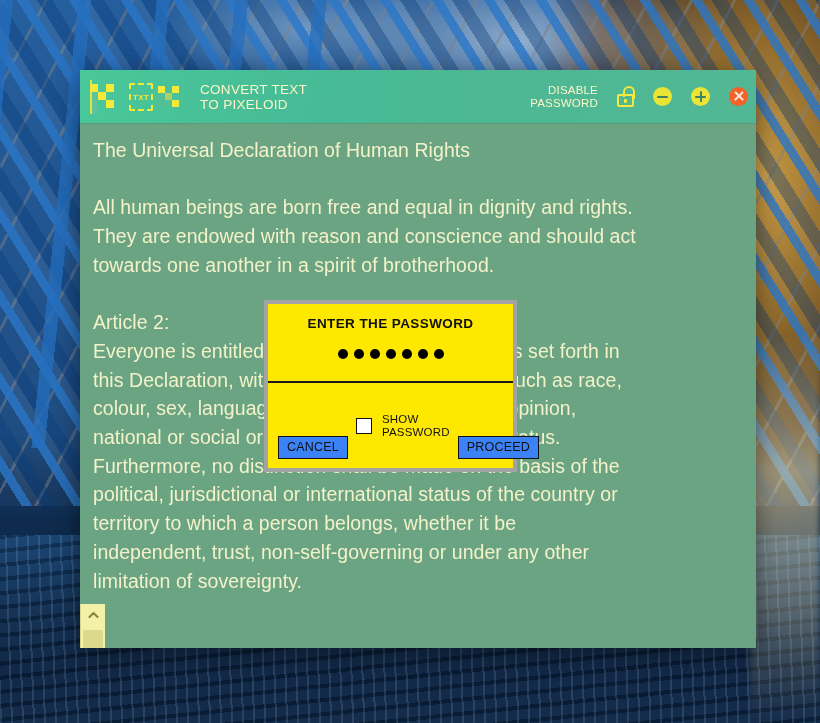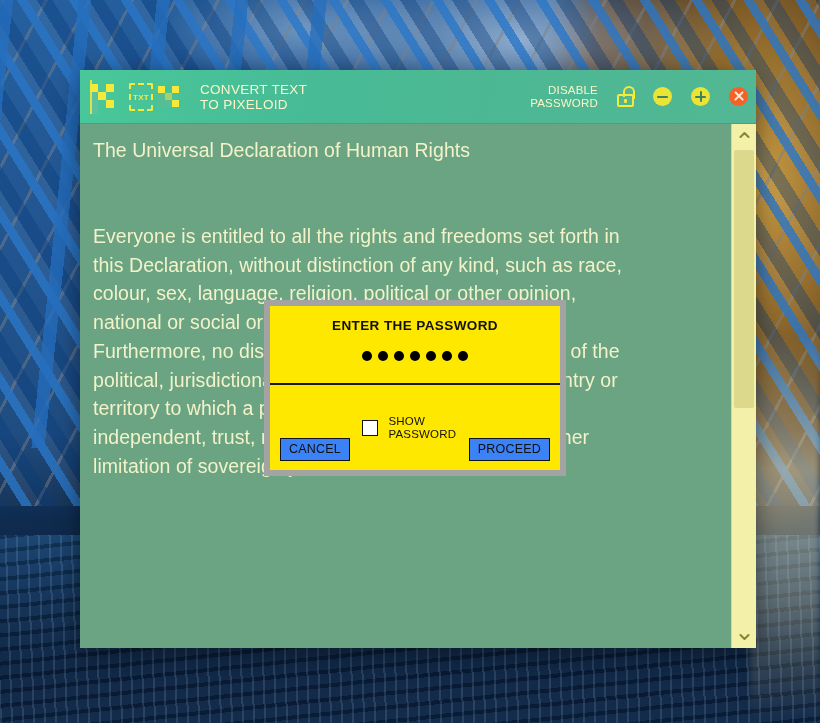--- a/index.html
+++ b/index.html
@@ -258,20 +258,21 @@
   .win-btn .x2 { transform: rotate(-45deg); }
 
   
   #doc-area {
     position: relative;
     height: 525px;
     background: #6ba483;
     display: flex;
     border-top: 1px solid #5c9a77;
     box-sizing: border-box;
+    flex-direction: column;
   }
 
   #doc-text {
     flex: 1;
     padding: 12px 14px 10px 13px;
     overflow: hidden;
     box-sizing: border-box;
   }
 
   #doc-text p {
@@ -319,23 +320,23 @@
     background: #dcd98c;
     border-radius: 2px;
     cursor: pointer;
   }
 
   
   #password-dialog {
     position: absolute;
     left: 264px;
     top: 300px;
-    width: 302px;
+    width: 253px;
     background: #ffe800;
-    border: 6px solid #a3a3a3;
+    border: 4px solid #a3a3a3;
     box-sizing: border-box;
     z-index: 40;
     font-family: "Liberation Sans", sans-serif;
   }
 
   #dialog-title {
     text-align: center;
     font-size: 13.5px;
     font-weight: bold;
     color: #111;
@@ -473,21 +474,25 @@
           <span class="x2"></span>
         </button>
       </div>
     </div>
 
     <div id="doc-area">
 
       <div id="doc-text">
         <p>The Universal Declaration of Human Rights</p>
         <p class="spacer"></p>
+        <p>All human beings are born free and equal in dignity and rights.
+They are endowed with reason and conscience and should act
+towards one another in a spirit of brotherhood.</p>
         <p class="spacer"></p>
+        <p>Article 2:</p>
         <p>Everyone is entitled to all the rights and freedoms set forth in
 this Declaration, without distinction of any kind, such as race,
 colour, sex, language, religion, political or other opinion,
 national or social origin, property, birth or other status.
 Furthermore, no distinction shall be made on the basis of the
 political, jurisdictional or international status of the country or
 territory to which a person belongs, whether it be
 independent, trust, non-self-governing or under any other
 limitation of sovereignty.</p>
       </div>

